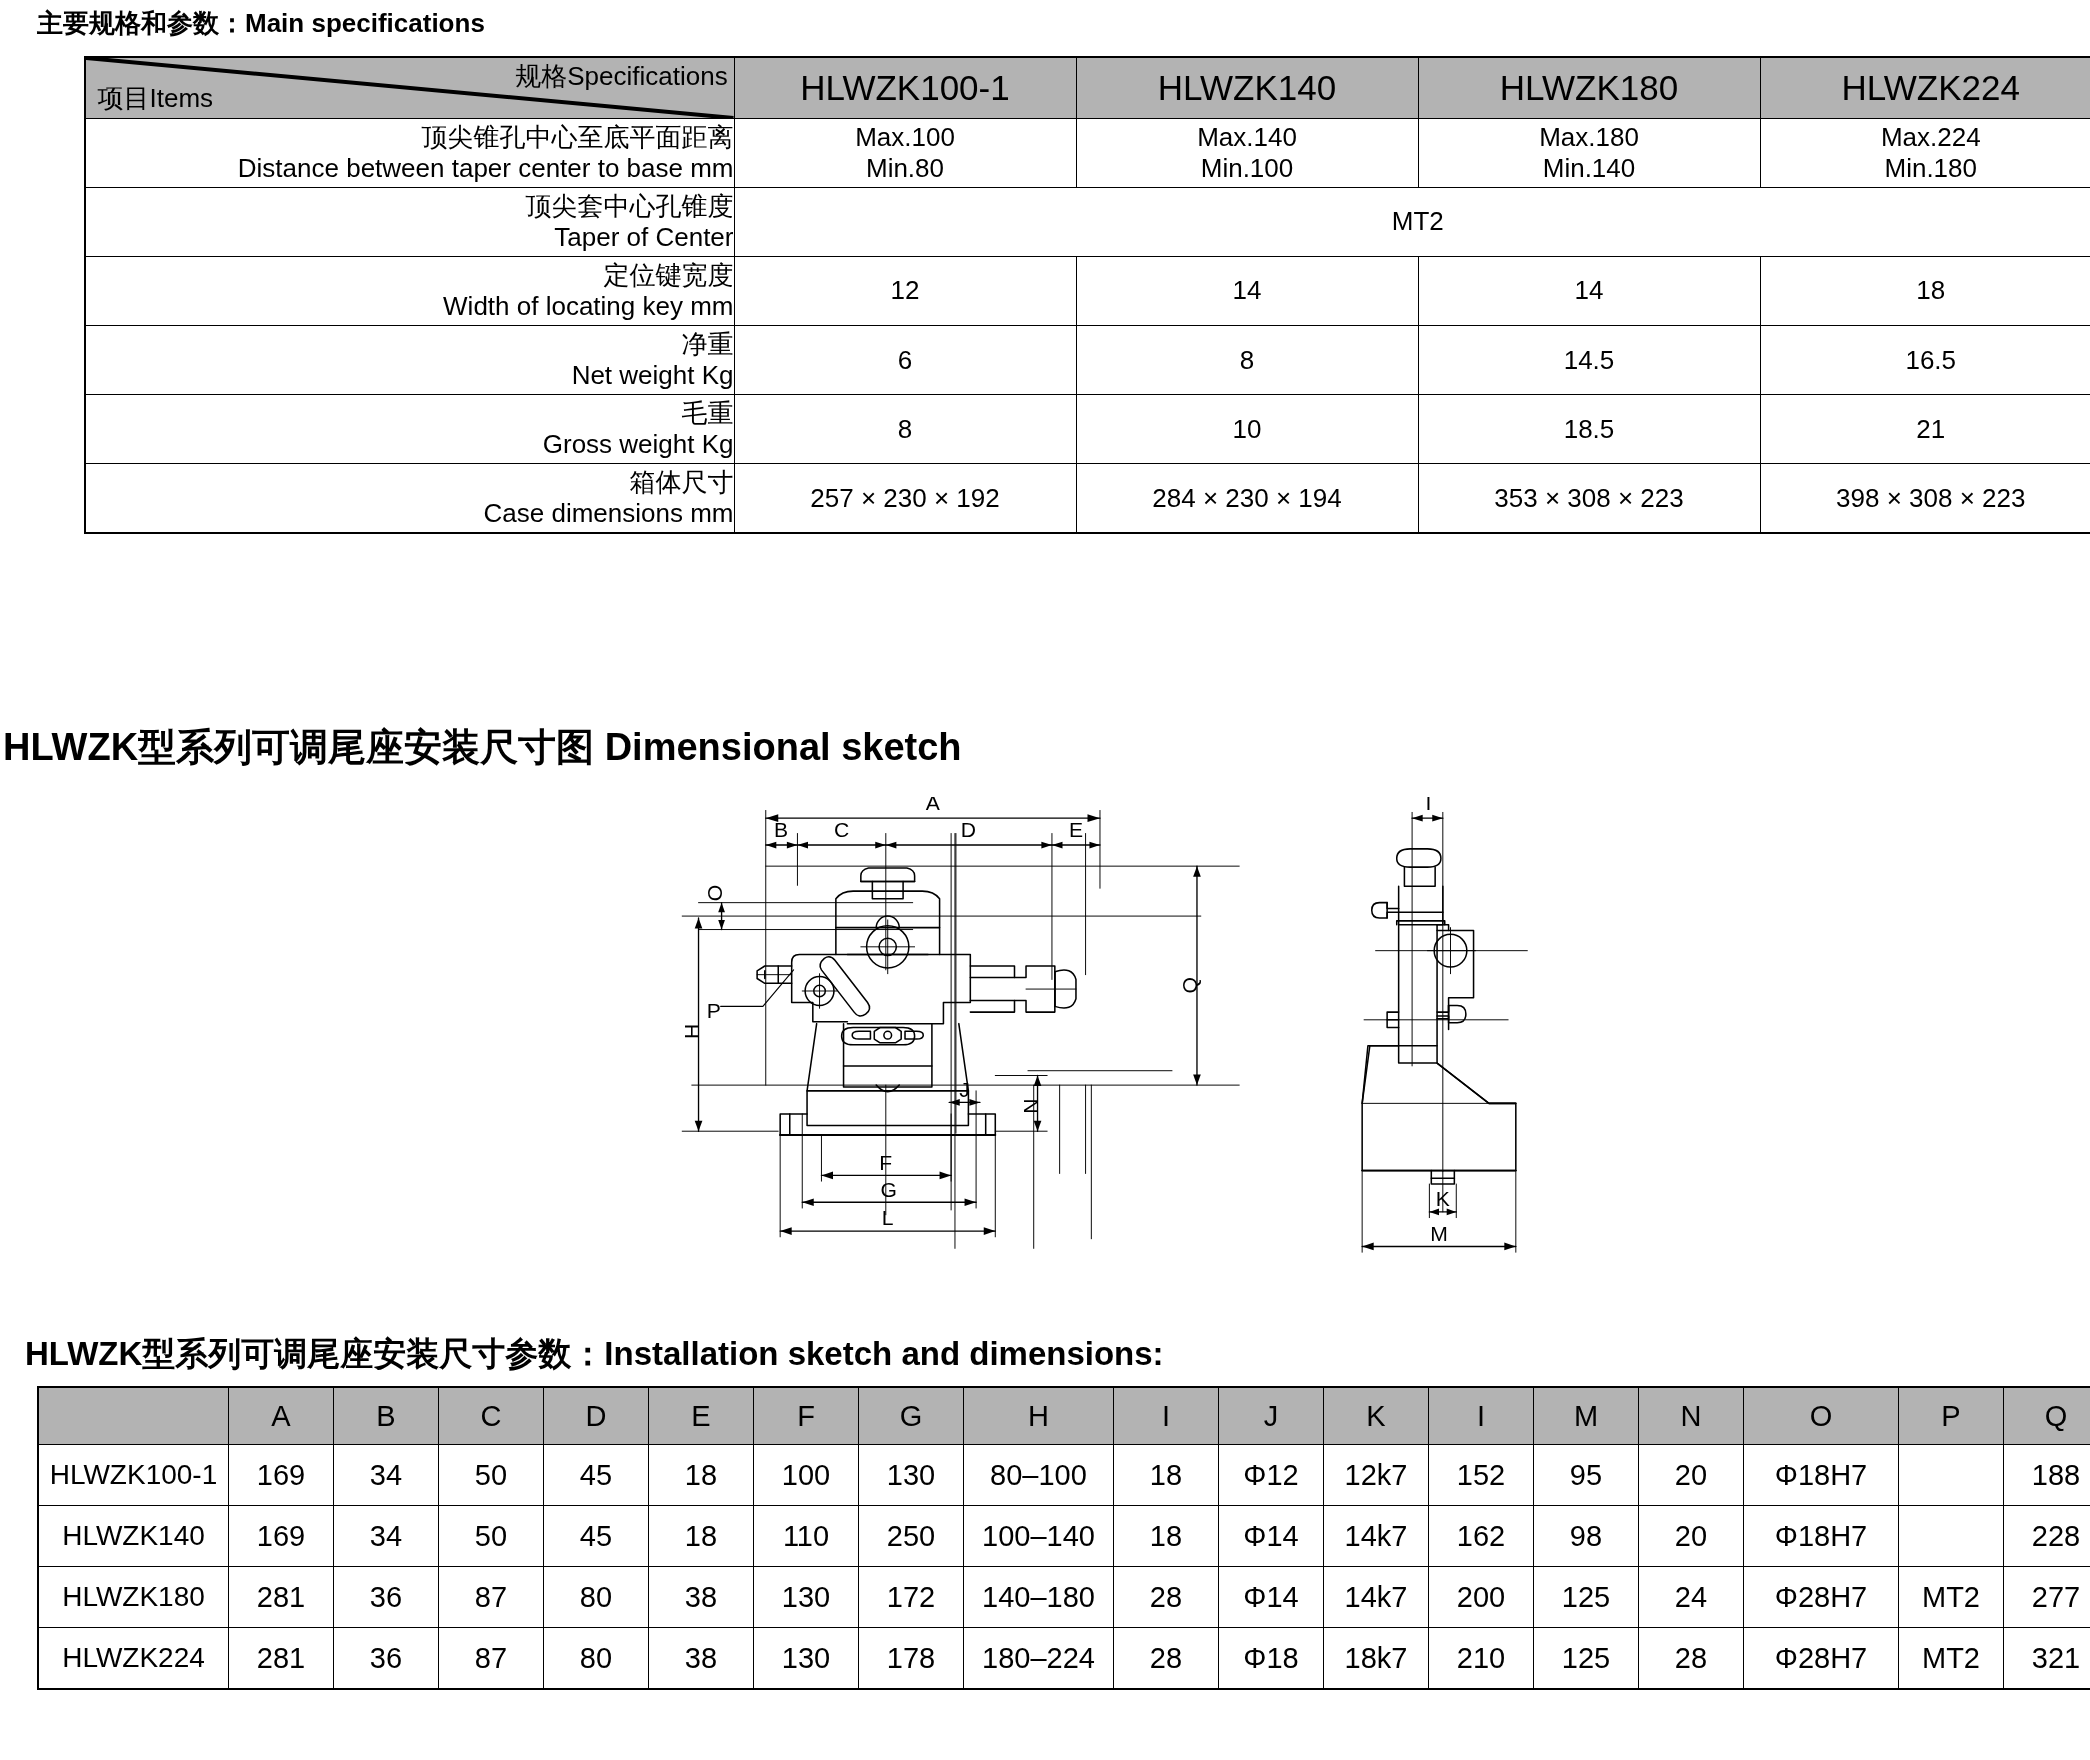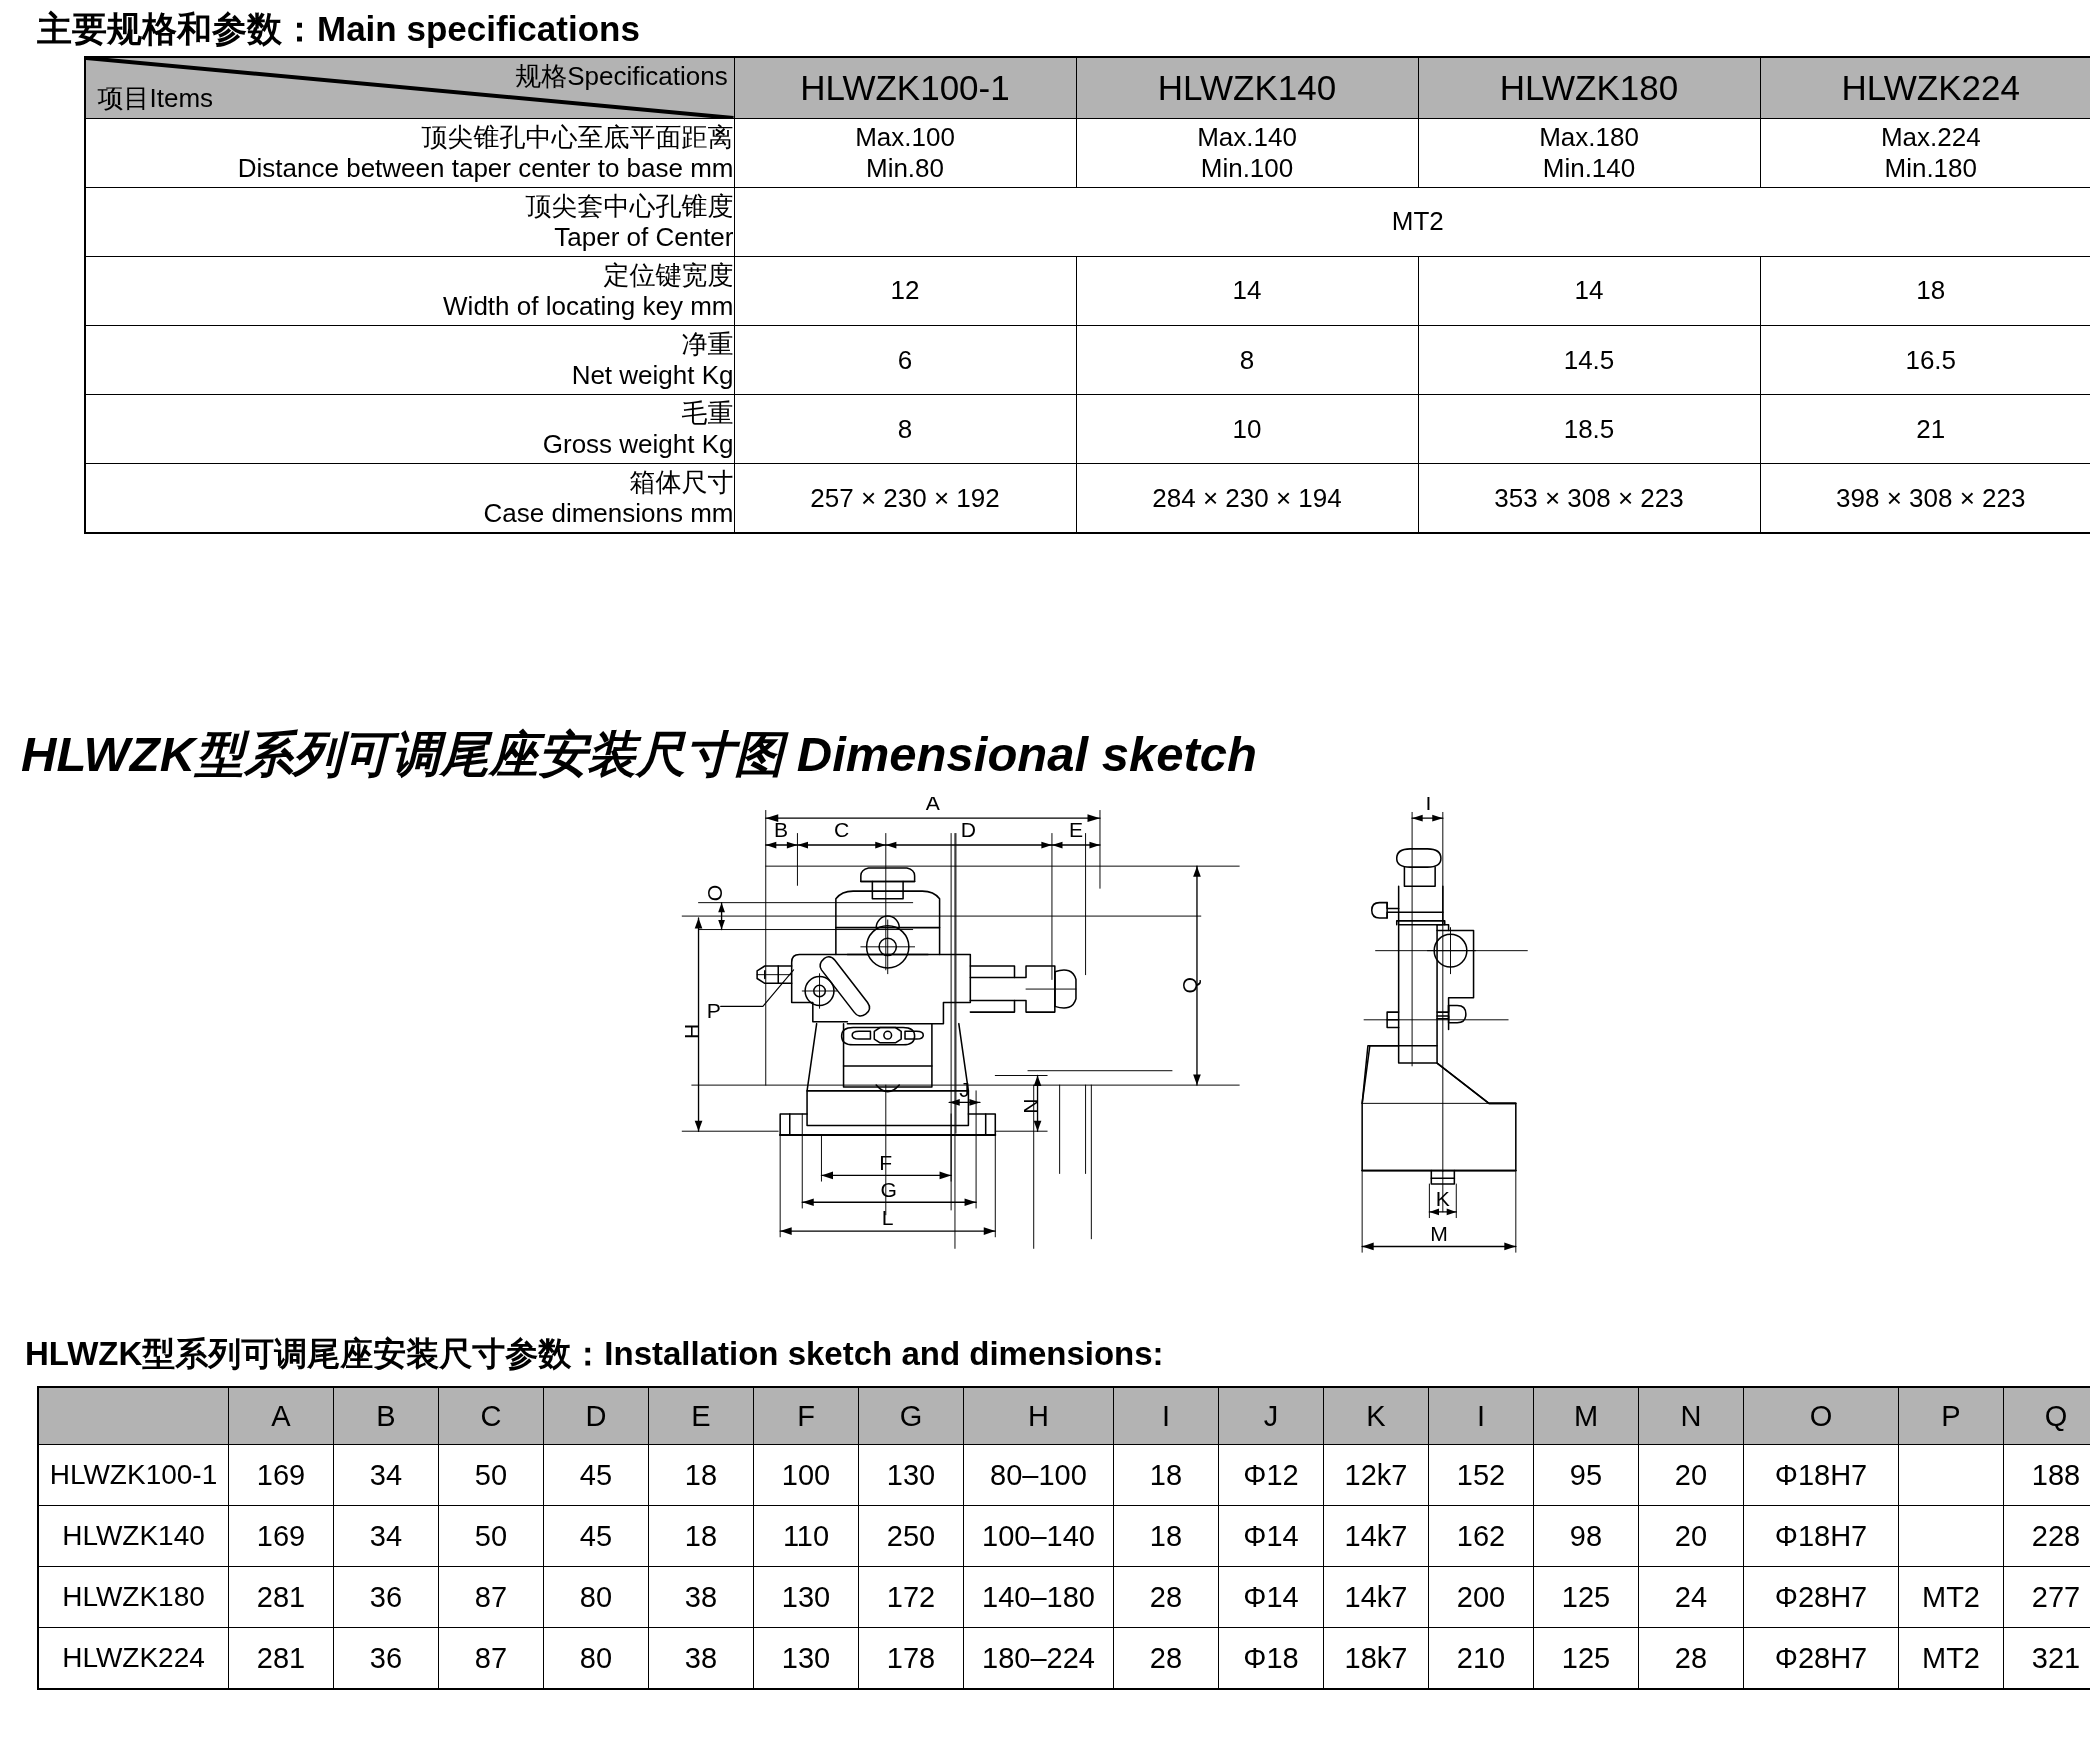--- a/index.html
+++ b/index.html
@@ -11,36 +11,35 @@
     width: 2090px;
     height: 1761px;
     font-family: "Liberation Sans", "DejaVu Sans", sans-serif;
     color: #000000;
     position: relative;
     overflow: hidden;
   }
 
   
   .section-heading {
-    font-size: 35px;
+    font-size: 26px;
     font-weight: bold;
     letter-spacing: 0px;
     white-space: nowrap;
   }
   #heading-main-spec {
     position: absolute;
     left: 37px;
     top: 5.8px;
   }
   #heading-sketch {
     position: absolute;
-    left: 21px;
+    left: 3px;
     top: 722px;
-    font-size: 49px;
-    font-style: italic;
+    font-size: 38px;
   }
   #heading-install {
     position: absolute;
     left: 25px;
     top: 1332px;
     font-size: 33px;
     text-align: right;
   }
 
   

